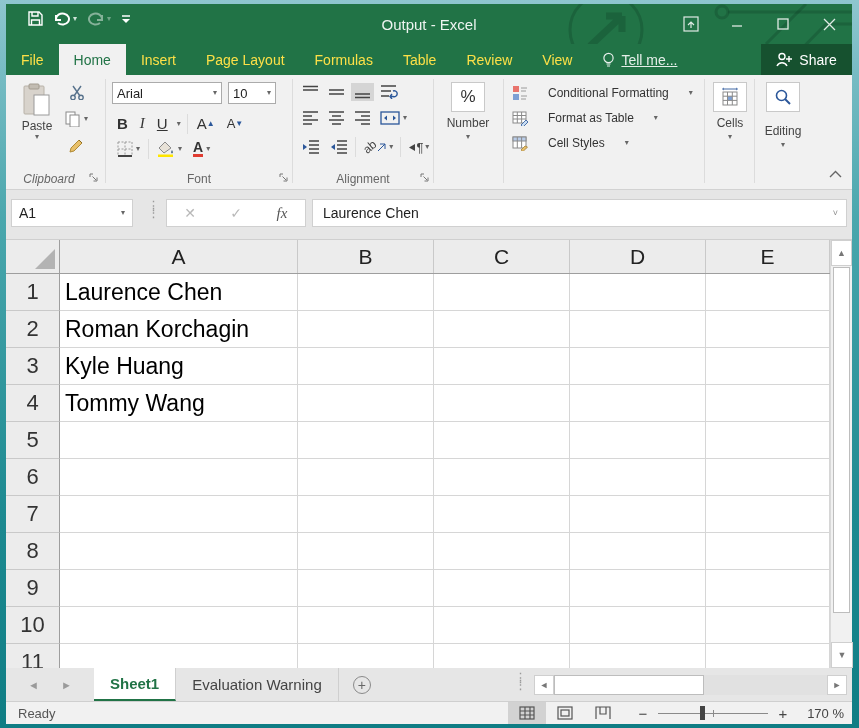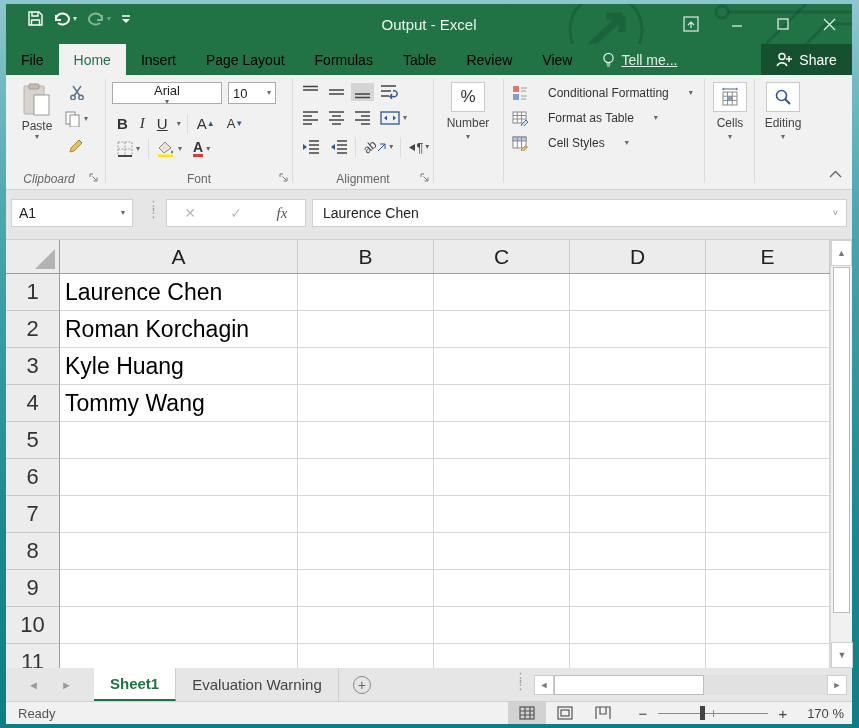--- a/index.html
+++ b/index.html
@@ -15,21 +15,21 @@
   .qat { position:absolute; left:22px; top:7px; display:flex; align-items:center; gap:10px; color:#fff; z-index:2; }
   .qat .btn { display:flex; align-items:center; gap:2px; cursor:pointer; }
   .qat svg { display:block; }
   .dd-sm { font-size:8px; color:#cfe3d8; }
   .title-text { position:absolute; left:0; top:0; width:100%; height:40px; display:flex; align-items:center; justify-content:center; color:rgba(255,255,255,.92); font-size:15px; z-index:1; }
   .wincontrols { position:absolute; right:0; top:0; height:40px; display:flex; align-items:center; z-index:2; }
   .wincontrols .wc { width:46px; height:40px; display:flex; align-items:center; justify-content:center; color:#dfeae4; cursor:pointer; }
 
   
   .tabs { display:flex; height:31px; align-items:stretch; }
-  .rtab { padding:0 15px; display:flex; align-items:center; gap:6px; color:#000000; font-size:14px; cursor:pointer; white-space:nowrap; }
+  .rtab { padding:0 15px; display:flex; align-items:center; gap:6px; color:#fde047; font-size:14px; cursor:pointer; white-space:nowrap; }
   .rtab.active { background:#f1f1f1; color:#217346; }
   .rtab.dim { color:rgba(255,255,255,.88);text-decoration:underline; }
   .share-box { position:absolute; right:0; top:0; width:91px; height:31px; background:#16512f; color:#fff; display:flex; align-items:center; justify-content:center; gap:6px; font-size:14px; cursor:pointer; z-index:2; }
 
   
   .ribbon { position:absolute; left:0; top:71px; width:100%; height:115px; background:#f1f1f1; border-bottom:1px solid #d2d2d2; font-size:12px; color:#444; }
   .rgroup { position:absolute; top:0; height:114px; }
   .gsep { position:absolute; top:4px; height:104px; width:1px; background:#dcdcdc; }
   .glabel { position:absolute; bottom:3px; width:100%; text-align:center; color:#666; font-size:12px; }
   .launcher { position:absolute; bottom:3px; right:3px; cursor:pointer; }
@@ -248,21 +248,21 @@
         <span class="launcher" style="right:6px;">
           <svg width="10" height="10" viewBox="0 0 10 10">
               <path d="M1 4 V1 h3 M3.5 3.5 L7 7 M8 4.5 V8 H4.5" fill="none" stroke="#777"></path>
             </svg>
         </span>
       </div>
       <div class="gsep" style="left:99px;"></div>
 
       <div class="rgroup" style="left:100px;width:186px;">
         <div class="rowline" style="position:absolute;left:6px;top:7px;">
-          <div class="combo" style="width:110px;flex-direction:column;">
+          <div class="combo" style="width:110px;">
             <span>Arial</span>
             <span class="arrow-dn">▾</span>
           </div>
           <div class="combo" style="width:48px;">
             <span>10</span>
             <span class="arrow-dn">▾</span>
           </div>
         </div>
         <div class="rowline" style="position:absolute;left:8px;top:38px;">
           <span class="iconbtn fontglyph" style="font-weight:bold;">B</span>
@@ -454,21 +454,21 @@
       <div class="gsep" style="left:748px;"></div>
 
       <div class="rgroup" style="left:749px;width:56px;">
         <div class="bigbtn" style="position:absolute;left:4px;top:7px;width:48px;">
           <span style="width:34px;height:30px;background:#fff;border:1px solid #c9c9c9;display:flex;align-items:center;justify-content:center;">
             <svg width="18" height="18" viewBox="0 0 18 18">
                 <circle cx="7.5" cy="7.5" r="5" fill="none" stroke="#2b579a" stroke-width="1.6"></circle>
                 <path d="M11 11 L16 16" stroke="#2b579a" stroke-width="2"></path>
               </svg>
           </span>
-          <span style="margin-top:4px;color:#444;">Editing</span>
+          <span style="margin-top:12px;color:#444;">Editing</span>
           <span class="arrow-dn" style="margin-top:3px;">▾</span>
         </div>
       </div>
 
       <span class="chev-collapse">
         <svg width="13" height="8" viewBox="0 0 13 8">
             <path d="M1 7 L6.5 1.5 L12 7" fill="none" stroke="#666" stroke-width="1.4"></path>
           </svg>
       </span>
     </div>

